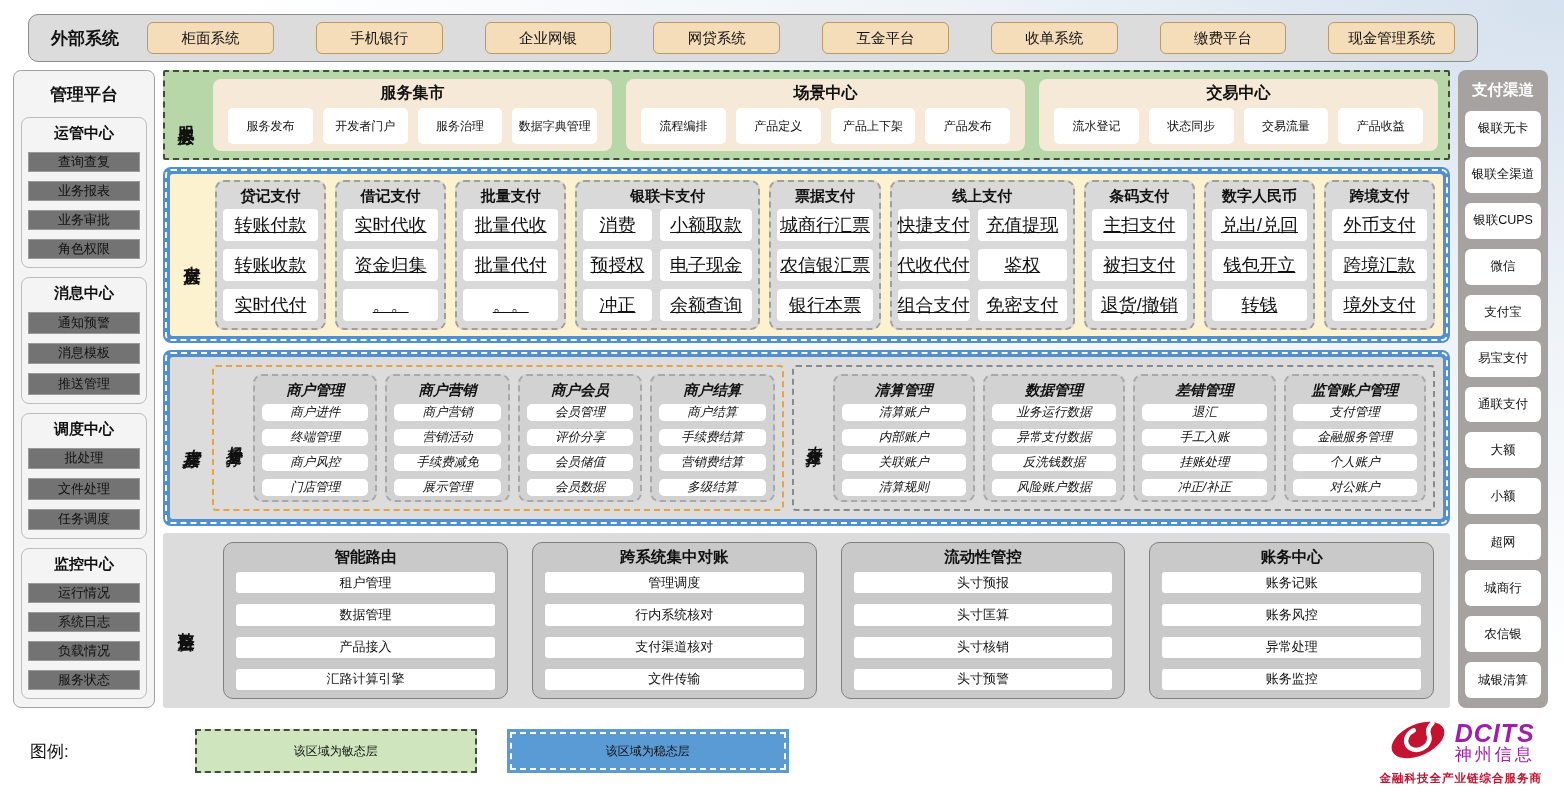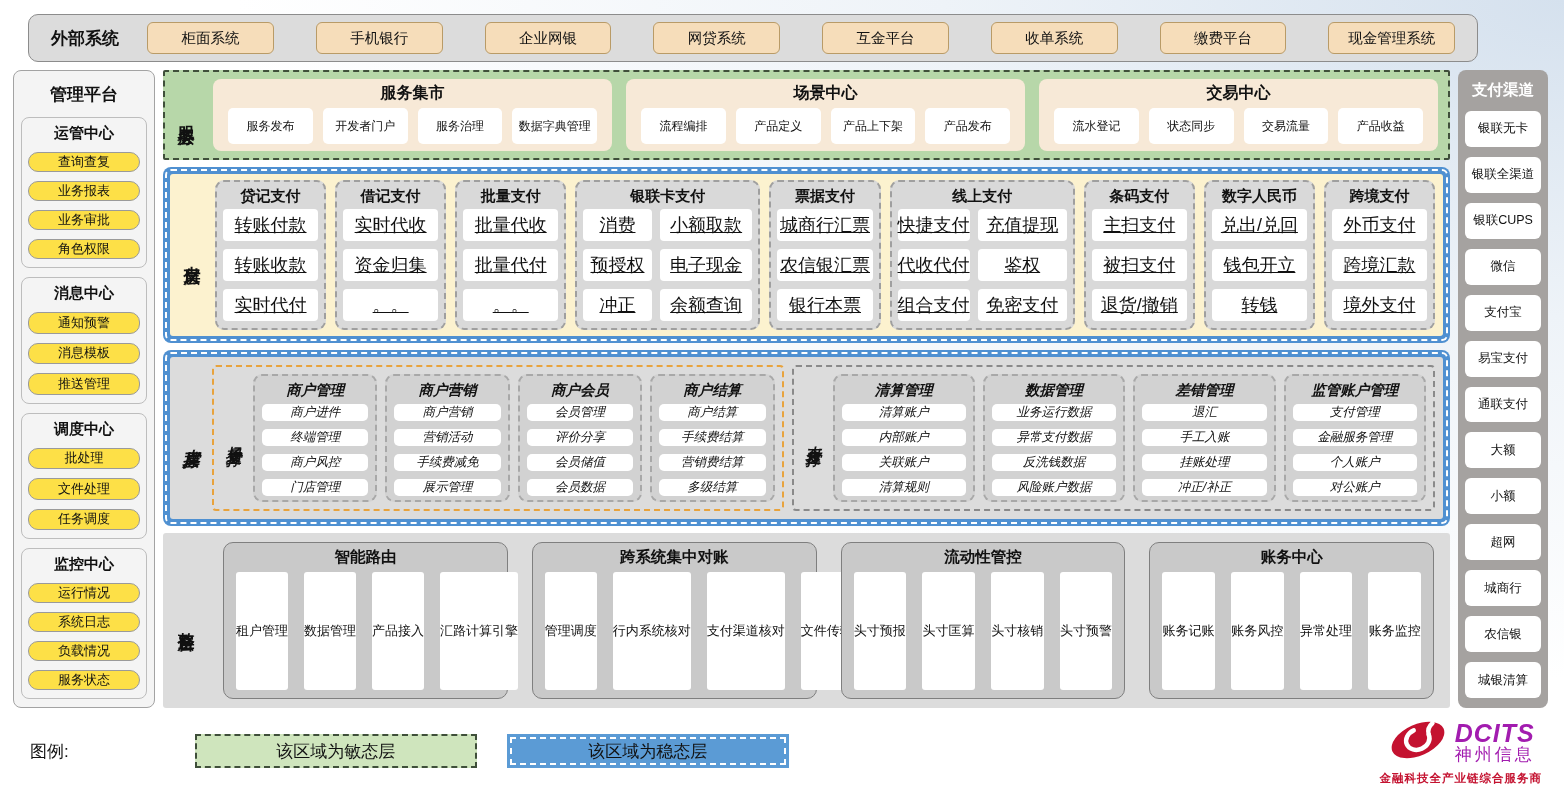--- a/index.html
+++ b/index.html
@@ -29,21 +29,21 @@
 
   
   .left {
     width:142px; flex:none; background:#f4f4f4; border:1px solid #a3a3a3; border-radius:8px;
     padding:8px 7px; display:flex; flex-direction:column; gap:9px;
   }
   .left-title { text-align:center; font-weight:bold; font-size:17px; padding:4px 0 2px; }
   .side-group { border:1px solid #bdbdbd; border-radius:8px; background:#f4f4f4; padding:6px 6px 8px; display:flex; flex-direction:column; gap:9px; flex:1; }
   .side-group .g-title { text-align:center; font-weight:bold; font-size:15px; }
   .side-group .btn {
-    background:#fde047; border:1px solid #9a9a9a; border-radius:10px; height:24px; flex:1; max-height:28px;
+    background:#737373; border:1px solid #9a9a9a; border-radius:0; height:24px; flex:1; max-height:28px;
     display:flex; align-items:center; justify-content:center; font-size:13px; white-space:nowrap;
   }
 
   
   .center { flex:1; display:flex; flex-direction:column; gap:7px; min-width:0; }
   .vlabel {
     writing-mode: vertical-rl; text-orientation: upright;
     font-weight:bold; font-size:17px; letter-spacing:2px;
     display:flex; align-items:center; justify-content:center; flex:none;
   }
@@ -98,38 +98,38 @@
   .sup-group .btn { background:#fff; border-radius:5px; display:flex; align-items:center; justify-content:center; font-size:12.5px; white-space:nowrap; }
 
   
   .integration { flex:1; background:#dcdcdc; border-radius:3px; display:flex; gap:24px; padding:9px 16px 9px 10px; }
   .integration .vlabel { width:26px; }
   .int-group {
     flex:1; background:#c9c9c9; border:1px solid #7f7f7f; border-radius:10px;
     padding:4px 12px 8px; display:flex; flex-direction:column; min-width:0;
   }
   .int-group .g-title { text-align:center; font-weight:bold; font-size:15.5px; margin-bottom:4px; }
-  .int-group .g-items { flex:1; display:grid; grid-template-columns:1fr 1fr 1fr 1fr; gap:11px 16px; }
+  .int-group .g-items { flex:1; display:grid; grid-template-columns:1fr; gap:11px 16px; }
   .int-group .btn { background:#fff; border-radius:3px; display:flex; align-items:center; justify-content:center; font-size:13px; white-space:nowrap; }
 
   
   .right {
     width:90px; flex:none; background:#a5a2a0; border-radius:8px;
     padding:8px 7px 10px; display:flex; flex-direction:column; gap:10px;
   }
   .right-title { color:#fff; font-weight:bold; font-size:15.5px; text-align:center; padding-top:2px; }
   .right .btn {
     flex:1; background:#fff; border-radius:6px; display:flex; align-items:center; justify-content:center;
     font-size:12.5px; white-space:nowrap;
   }
 
   
   .bottomrow { height:92px; flex:none; display:flex; align-items:center; padding:0 14px 6px 30px; gap:16px; }
   .legend-label { font-size:17px; }
-  .legend-box { width:282px; height:34px; display:flex; align-items:center; justify-content:center; font-size:17px; }
+  .legend-box { width:282px; height:44px; display:flex; align-items:center; justify-content:center; font-size:12px; }
   .legend-box.agile { background:#cfe5bd; border:2px dashed #3f4f3a; margin-left:110px; }
   .legend-box.stable-l { background:#5b9bd5; outline:2px dashed #fff; outline-offset:-5px; margin-left:14px; }
 
   .brand { margin-left:auto; display:flex; flex-direction:column; align-items:center; padding-right:8px; }
   .brand-top { display:flex; align-items:center; gap:6px; }
   .brand-texts { display:flex; flex-direction:column; line-height:1.05; }
   .brand-name { color:#a21caf; font-weight:bold; font-style:italic; font-size:25px; letter-spacing:1px; }
   .brand-cn { color:#a21caf; font-weight:normal; font-size:17px; letter-spacing:3px; }
   .brand-tagline { color:#c41230; font-weight:bold; font-size:11.5px; margin-top:3px; letter-spacing:1px; }
 </style>

